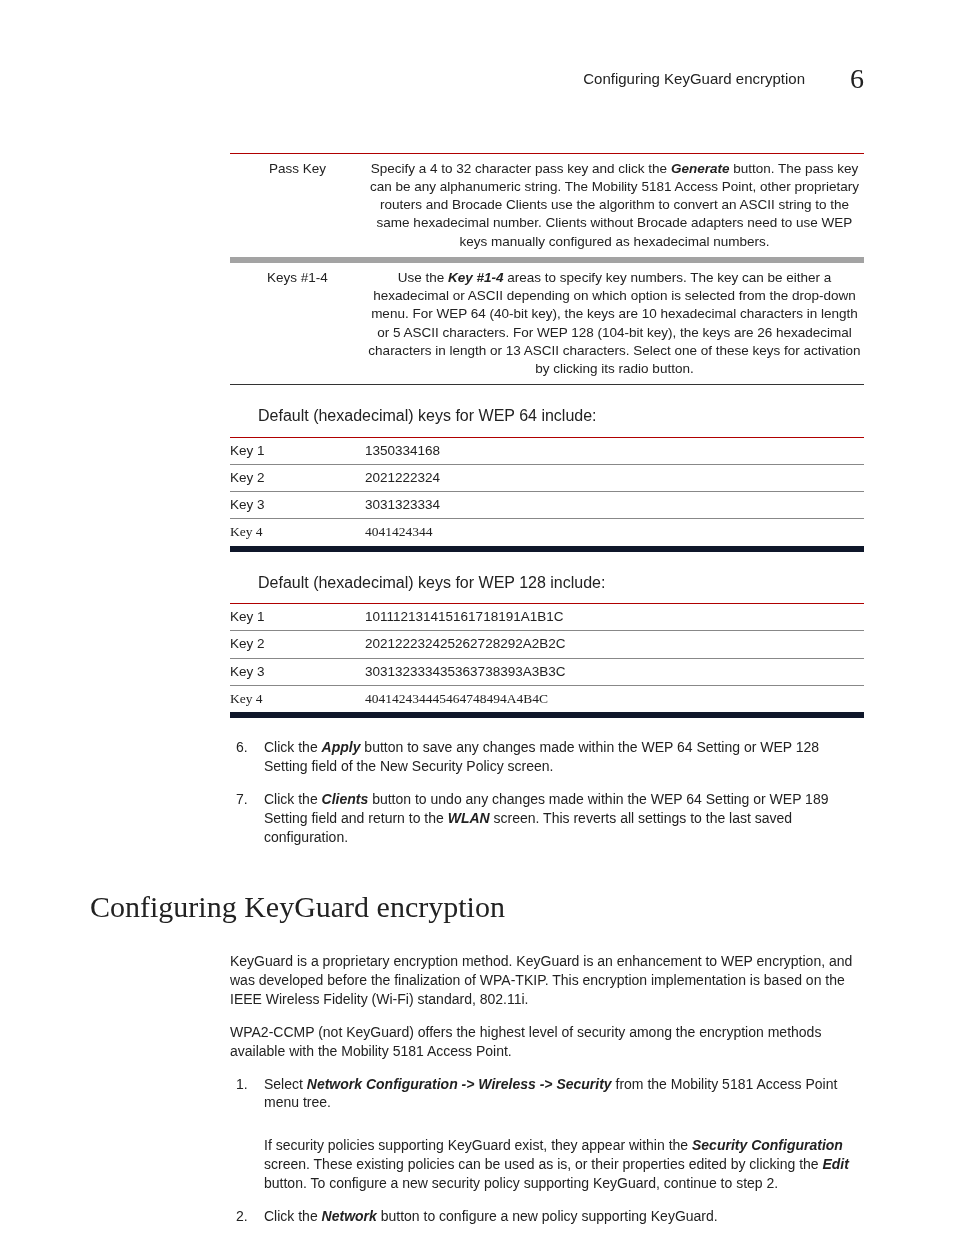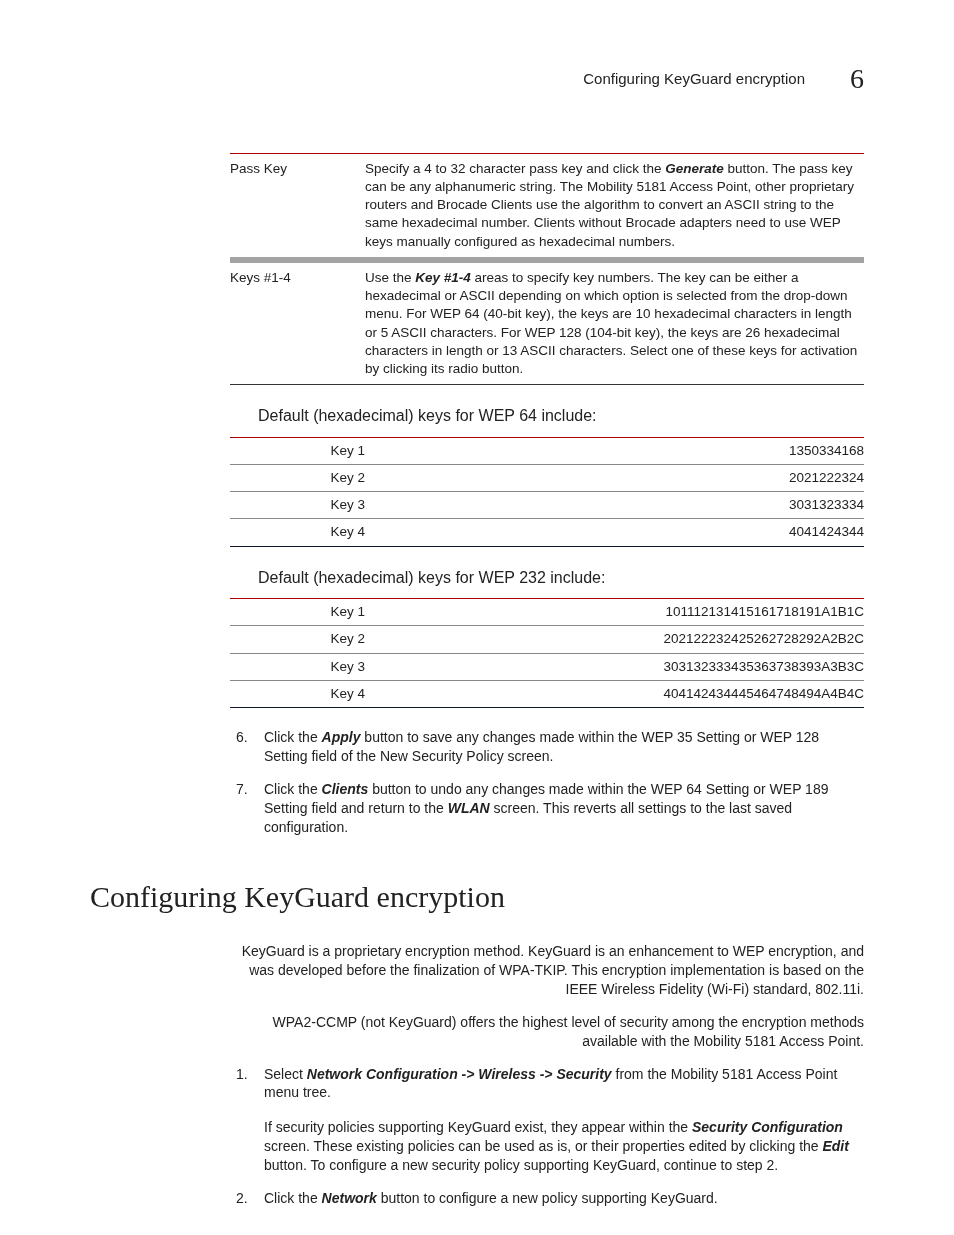--- a/index.html
+++ b/index.html
@@ -39,40 +39,41 @@
     border-top: 6px solid #a3a3a3;
     border-bottom: 1px solid #333;
   }
   table.defn tr:first-child {
     border-top: 1px solid #B00000;
   }
   table.defn td {
     padding: 6px 0;
     vertical-align: top;
     font-size: 13.5px;
+    text-align: center;
   }
   table.defn td.label {
     width: 135px;
     font-size: 13.5px;
   }
   table.keytab {
     width: 100%;
     border-collapse: collapse;
     margin: 10px 0 20px 0;
-    text-align: right;
   }
   table.keytab tr {
     border-top: 1px solid #888;
     border-bottom: 1px solid #888;
   }
   table.keytab tr:first-child {
     border-top: 1px solid #B00000;
   }
   table.keytab tr:last-child {
-    border-bottom: 1px solid #0f172a;
+    border-bottom: 6px solid #0f172a;
+    font-family: Liberation Serif, serif;
   }
   table.keytab td {
     padding: 4px 0;
     font-size: 13.5px;
   }
   table.keytab td.label {
     width: 135px;
   }
   .caption {
     margin-left: 168px;
@@ -96,25 +97,24 @@
   }
   h1.section {
     font-family: Georgia, 'Times New Roman', serif;
     font-weight: normal;
     font-size: 30px;
     margin: 40px 0 25px 0;
   }
   .para {
     margin-left: 140px;
     margin-bottom: 14px;
-    text-align: right;
   }
   .italic { font-style: italic; font-weight: bold; }
   .sub {
-    margin-top: 16px;
+    margin-top: 24px;
   }
 </style>
 </head>
 <body>
 
 <div class="header">
   <span class="header-text">Configuring KeyGuard encryption</span>
   <span class="header-num">6</span>
 </div>
 
@@ -151,21 +151,21 @@
           <td>3031323334</td>
         </tr>
     <tr>
           <td class="label">Key 4</td>
           <td>4041424344</td>
         </tr>
   </tbody>
     </table>
 </div>
 
-<div class="caption">Default (hexadecimal) keys for WEP 232 include:</div>
+<div class="caption">Default (hexadecimal) keys for WEP 128 include:</div>
 
 <div class="content-indent">
   <table class="keytab">
     <tbody>
         <tr>
           <td class="label">Key 1</td>
           <td>101112131415161718191A1B1C</td>
         </tr>
     <tr>
           <td class="label">Key 2</td>
@@ -179,21 +179,21 @@
           <td class="label">Key 4</td>
           <td>404142434445464748494A4B4C</td>
         </tr>
   </tbody>
     </table>
 </div>
 
 <ol class="steps">
   <li>
     <span class="num">6.</span>
-    <span>Click the </span><span class="italic">Apply</span><span> button to save any changes made within the WEP 35 Setting or WEP 128 Setting field of the New Security Policy screen.</span>
+    <span>Click the </span><span class="italic">Apply</span><span> button to save any changes made within the WEP 64 Setting or WEP 128 Setting field of the New Security Policy screen.</span>
   </li>
   <li>
     <span class="num">7.</span>
     <span>Click the </span><span class="italic">Clients</span><span> button to undo any changes made within the WEP 64 Setting or WEP 189 Setting field and return to the </span><span class="italic">WLAN</span><span> screen. This reverts all settings to the last saved configuration.</span>
   </li>
 </ol>
 
 <h1 class="section">Configuring KeyGuard encryption</h1>
 
 <div class="para">KeyGuard is a proprietary encryption method. KeyGuard is an enhancement to WEP encryption, and was developed before the finalization of WPA-TKIP. This encryption implementation is based on the IEEE Wireless Fidelity (Wi-Fi) standard, 802.11i.</div>

